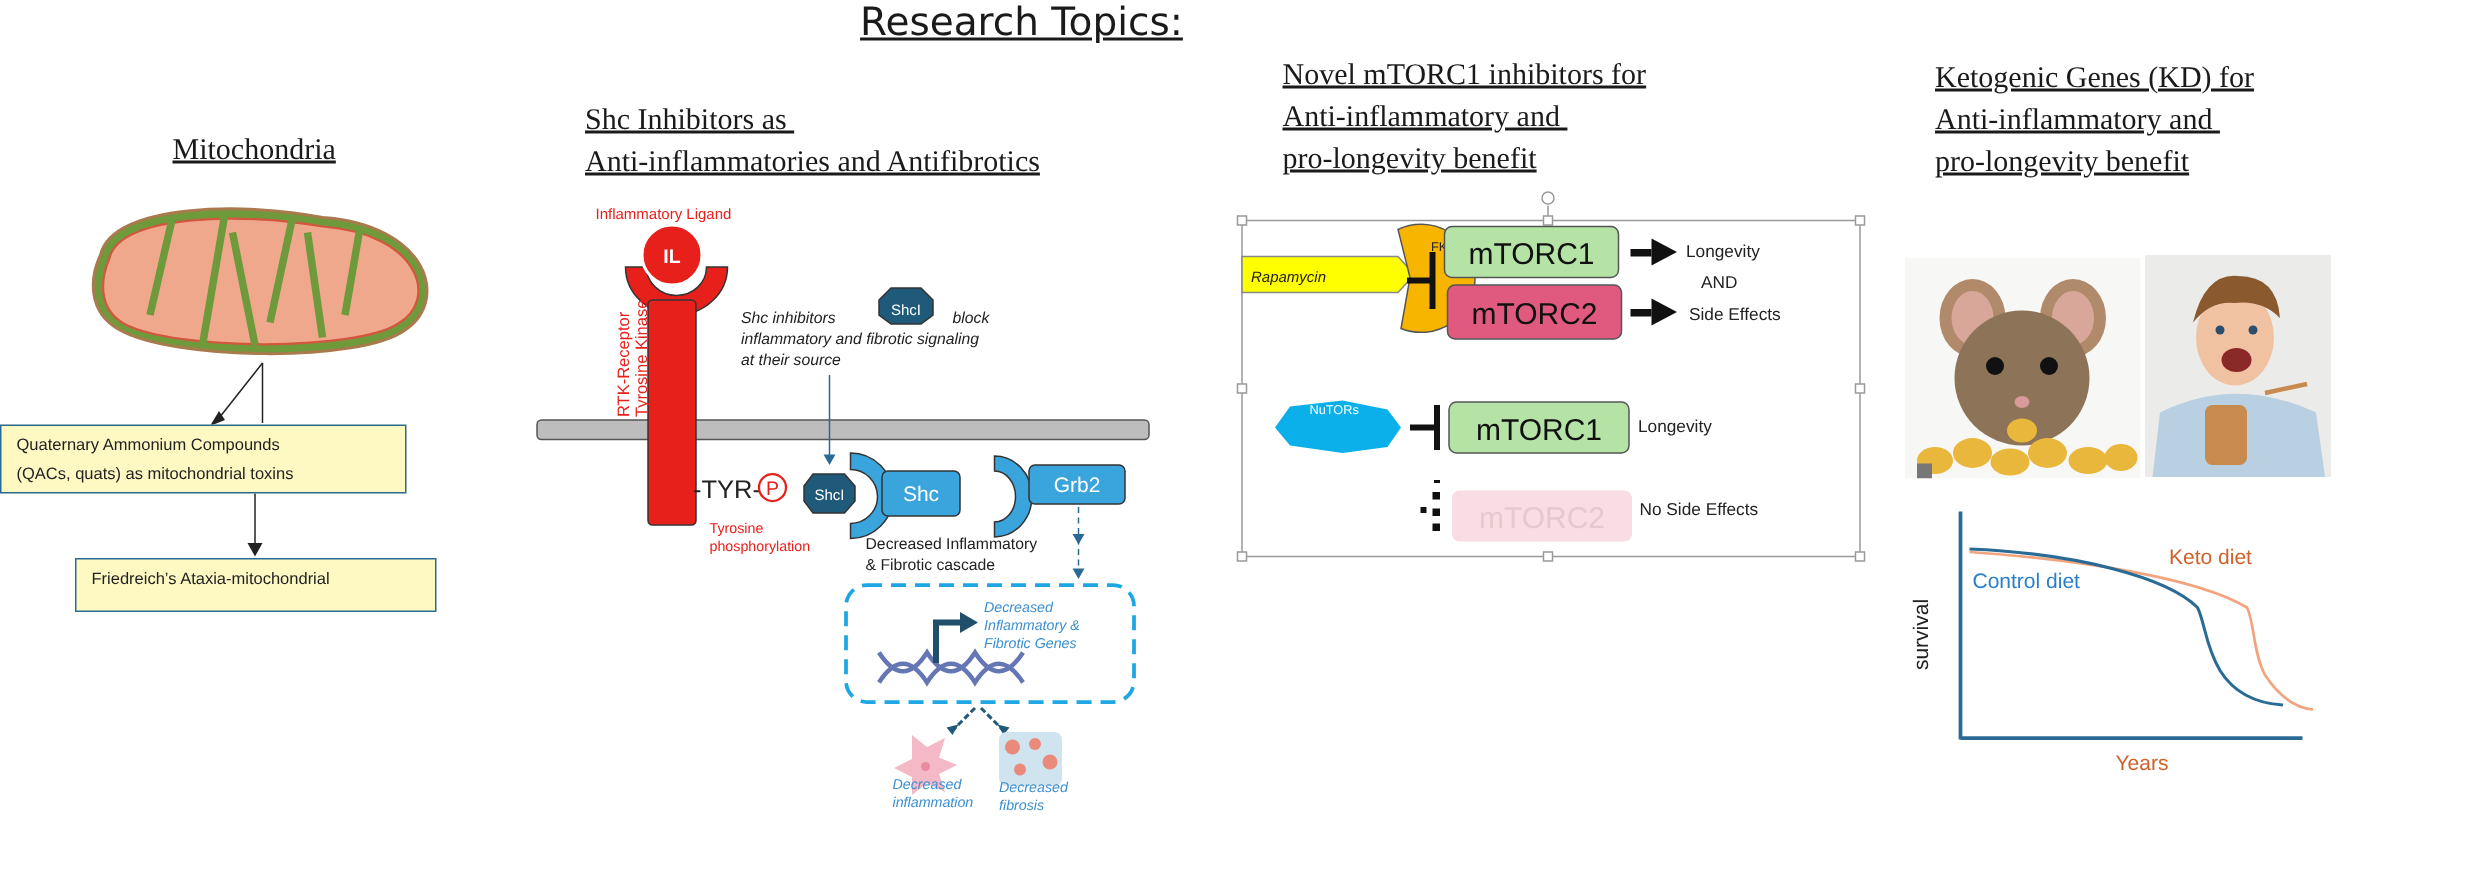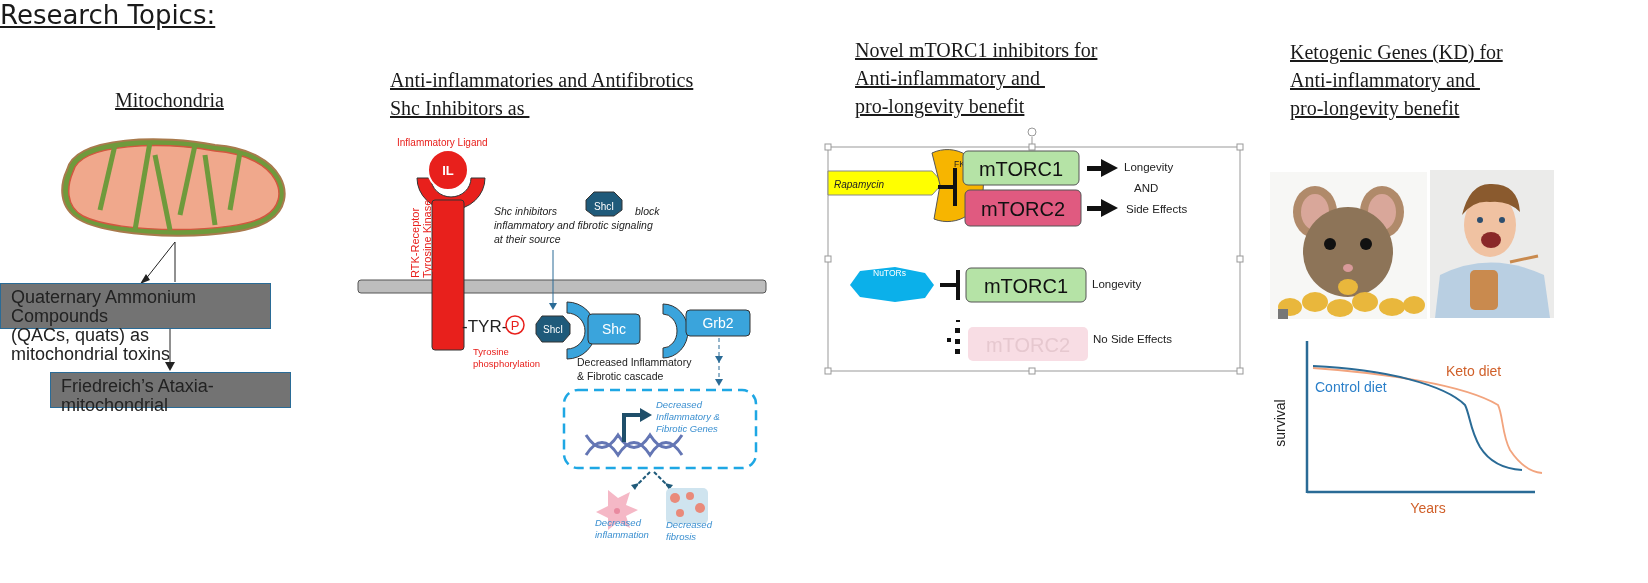--- a/index.html
+++ b/index.html
@@ -1,21 +1,21 @@
 <!DOCTYPE html>
 <html><head>
 <meta charset="utf-8">
 <style>
   html,body{margin:0;padding:0;background:#fff;}
   body{width:1648px;height:583px;position:relative;overflow:hidden;font-family:"Liberation Sans","DejaVu Sans",sans-serif;color:#222;}
   .abs{position:absolute;}
   .title{font-family:"DejaVu Sans",sans-serif;text-decoration:underline;color:#1a1a1a;}
-  .main-title{left:0;width:1360px;top:0;font-size:26px;}
+  .main-title{left:0;width:1360px;top:0;text-align:center;font-size:26px;}
   .h{font-size:20px;line-height:28px;font-family:Liberation Serif, serif;}
-  .box{position:absolute;border:1.5px solid #2a6b96;background:#737373;font-size:18px;line-height:19px;padding:4px 10px;box-sizing:border-box;color:#222;}
+  .box{position:absolute;border:1.5px solid #2a6b96;background:#fef9c3;font-size:11px;line-height:19px;padding:4px 10px;box-sizing:border-box;color:#222;}
   svg text{font-family:"Liberation Sans","DejaVu Sans",sans-serif;}
 </style>
 </head>
 <body>
 
 <div class="abs title main-title" style="top:0;left:0;width:1362px;">Research Topics:</div>
 
 <div class="abs title h" style="left:115px;top:86px;">Mitochondria</div>
 <svg class="abs" style="left:55px;top:130px;" width="240" height="115" viewBox="0 0 240 115">
   <path d="M12 40 C20 5,110 5,160 15 C230 20,245 70,215 90 C185 112,60 110,25 90 C3 78,5 55,12 40Z" fill="#6f9a3c" stroke="#a87a4c" stroke-width="2"></path>
@@ -38,22 +38,22 @@
 </svg>
 <div class="box" style="left:0;top:283px;width:271px;height:46px;">
   <div>Quaternary Ammonium Compounds</div>
   <div>(QACs, quats) as mitochondrial toxins</div>
 </div>
 <div class="box" style="left:50px;top:372px;width:241px;height:36px;">
   <div>Friedreich’s Ataxia-mitochondrial</div>
 </div>
 
 <div class="abs title h" style="left:390px;top:66px;">
+  <div style="white-space:pre">Shc Inhibitors as </div>
   <div>Anti-inflammatories and Antifibrotics</div>
-  <div style="white-space:pre">Shc Inhibitors as </div>
 </div>
 <svg class="abs" style="left:350px;top:130px;" width="430" height="453" viewBox="0 0 430 453">
   <text x="47" y="16" font-size="10" fill="#e8201c">Inflammatory Ligand</text>
 
   <rect x="8" y="150" width="408" height="13" rx="3" fill="#bdbdbd" stroke="#555" stroke-width="1"></rect>
 
   <path d="M67 48 A32 30 0 0 0 135 48 L121 48 A19 18 0 0 1 81 48Z" fill="#e8201c" stroke="#333" stroke-width="1"></path>
   <rect x="82" y="70" width="32" height="150" rx="3" fill="#e8201c" stroke="#333" stroke-width="1"></rect>
   <circle cx="98" cy="40" r="20" fill="#e8201c" stroke="#fff" stroke-width="2"></circle>
   <text x="98" y="45" font-size="13" font-weight="bold" fill="#fff" text-anchor="middle">IL</text>

